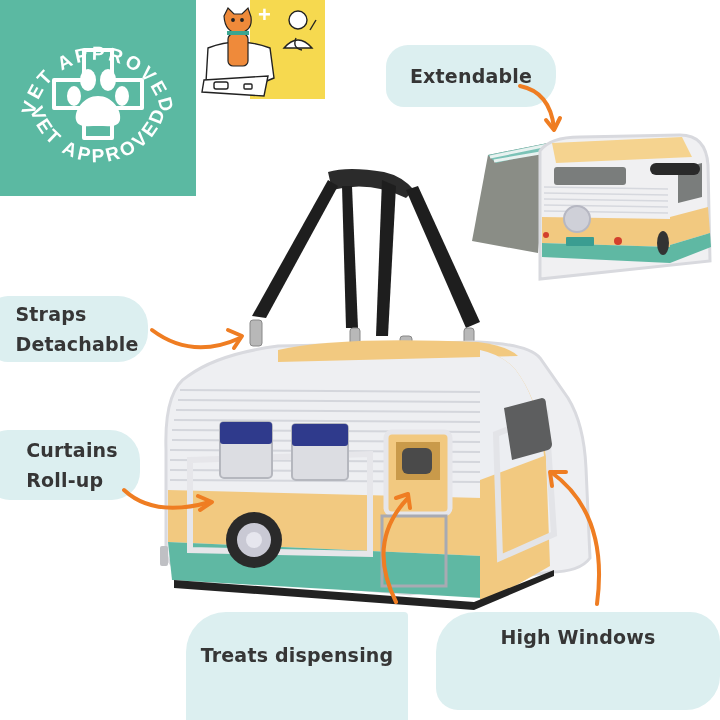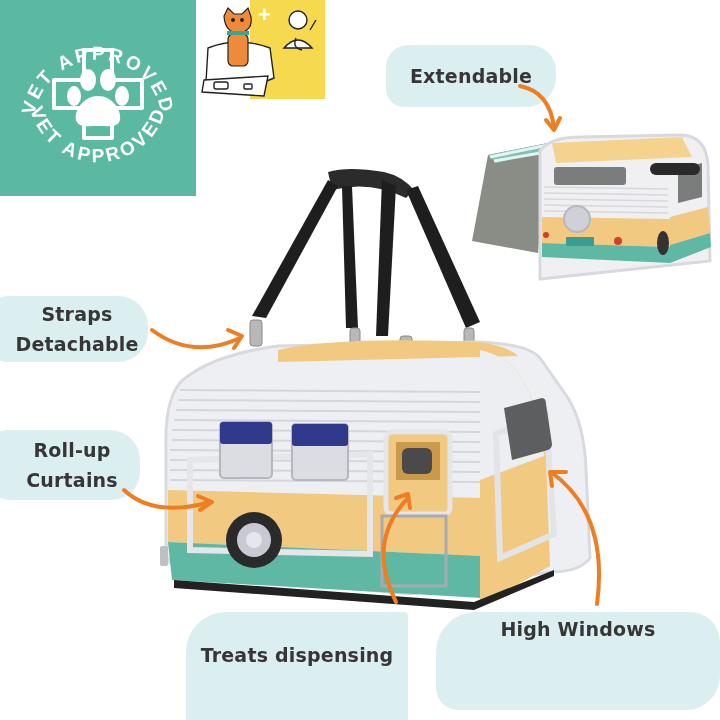--- a/index.html
+++ b/index.html
@@ -12,29 +12,29 @@
   .vet-badge { left: 0; top: 0; width: 196px; height: 196px; background: #5bb9a2; }
   .vet-badge svg { position: absolute; left: 0; top: 0; }
 
   
   .cartoon { left: 200px; top: 0; width: 128px; height: 100px; }
   .cartoon .yellow { position: absolute; left: 50px; top: 0; width: 75px; height: 99px; background: #f6d94f; }
 
   
   .callout {
     position: absolute; background: #dceff0;
-    display: flex; align-items: center; justify-content: center; text-align: center;
+    display: flex; align-items: center; justify-content: center; 
     font-size: 19px; line-height: 30px; color: #363636; font-weight: 600; letter-spacing: 0.2px;
   }
   .callout span { display: block; }
   .callout-awning { left: 386px; top: 45px; width: 170px; height: 62px; border-radius: 22px 26px 30px 18px; }
   .callout-straps { left: -12px; top: 296px; width: 160px; height: 66px; border-radius: 20px 30px 30px 20px; }
   .callout-curtains { left: -14px; top: 430px; width: 154px; height: 70px; border-radius: 22px 30px 28px 24px; }
   .callout-treats { left: 186px; top: 612px; width: 222px; height: 108px; border-radius: 40px 4px 0 0; align-items: flex-start; padding-top: 28px; }
-  .callout-privacy { left: 436px; top: 612px; width: 284px; height: 98px; border-radius: 40px 30px 34px 22px; align-items: flex-start; padding-top: 2px; }
+  .callout-privacy { left: 436px; top: 612px; width: 284px; height: 98px; border-radius: 40px 30px 34px 22px; align-items: flex-start; padding-top: 10px; }
 
   .arrows { left: 0; top: 0; width: 720px; height: 720px; pointer-events: none; }
 
   
   .awning-photo { left: 460px; top: 125px; width: 260px; height: 160px; }
   .main-bag { left: 150px; top: 160px; width: 450px; height: 450px; }
 </style>
 </head>
 <body>
 
@@ -201,22 +201,22 @@
     </div>
 </div>
 <div class="callout callout-straps">
   <div style="padding-left:18px">
       <span>Straps</span>
       <span>Detachable</span>
     </div>
 </div>
 <div class="callout callout-curtains">
   <div style="padding-left:18px">
+      <span>Curtains</span>
       <span>Roll-up</span>
-      <span>Curtains</span>
     </div>
 </div>
 <div class="callout callout-treats">
   <div>
       <span>Treats dispensing</span>
     </div>
 </div>
 <div class="callout callout-privacy">
   <div>
       <span>High Windows</span>

